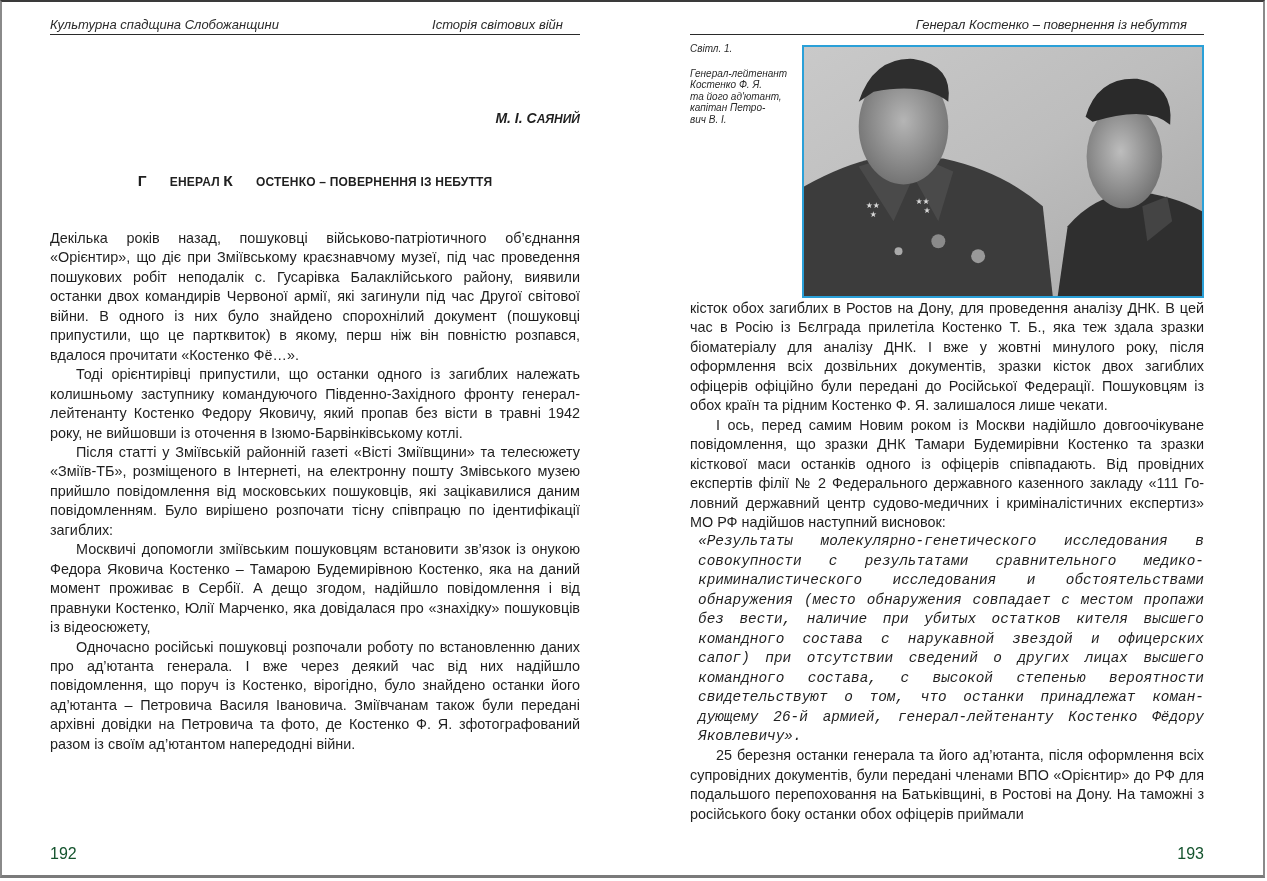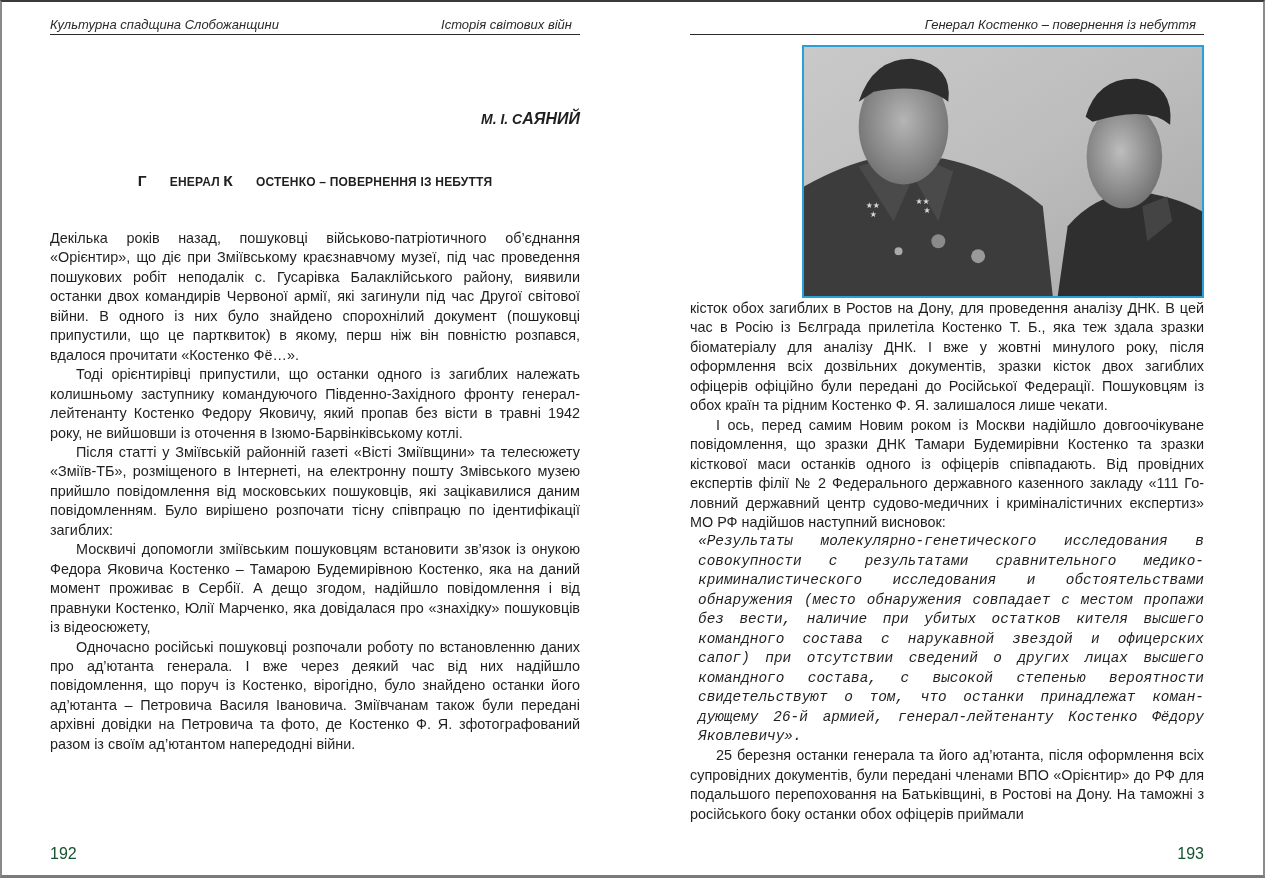--- a/index.html
+++ b/index.html
@@ -27,28 +27,28 @@
     .page-right { left: 690px; width: 514px; }
 
     .running-head {
       position: absolute; top: 14px; left: 0; right: 0;
       height: 20px;
       border-bottom: 1.2px solid #2a2a2a;
       font-style: italic; font-size: 13px;
       color: #2a2a2a;
     }
     .running-head .rh-left { position: absolute; left: 0; top: 3px; }
-    .running-head .rh-right { position: absolute; right: 8px; top: 3px; }
+    .running-head .rh-right { position: absolute; right: 17px; top: 3px; }
 
     .author {
       position: absolute; top: 110px; right: 0;
       font-weight: bold; font-style: italic;
       font-size: 14px;
     }
-    .author .sc { font-size: 16px; margin-top: 28px; }
+    .author .sc { font-size: 12px; margin-top: 28px; }
     .title {
       position: absolute; top: 172px; left: 0; right: 0;
       text-align: center;
       font-weight: bold; font-size: 15.5px;
       letter-spacing: 0.2px;
     }
     .title .sc { font-size: 12px; margin-left: 23px; }
 
     .body-text {
       position: absolute; left: 0; right: 0;
@@ -114,20 +114,28 @@
   </div>
 
   <div class="folio">192</div>
 </div>
 
 <div class="page page-right">
   <div class="running-head">
     <span class="rh-right">Генерал Костенко – повернення із небуття</span>
   </div>
 
+  <div class="caption">
+    <div class="cap-label">Світл. 1.</div>
+    <div>Генерал-лейтенант</div>
+    <div>Костенко Ф. Я.</div>
+    <div>та його ад'ютант,</div>
+    <div>капітан Петро-</div>
+    <div>вич В. І.</div>
+  </div>
 
   <div class="photo">
     <svg viewBox="0 0 400 250" preserveAspectRatio="none">
       <defs>
         <linearGradient id="bg" x1="0" y1="0" x2="1" y2="1">
           <stop offset="0" stop-color="#c9c9c9"></stop>
           <stop offset="0.5" stop-color="#bdbdbd"></stop>
           <stop offset="1" stop-color="#a9a9a9"></stop>
         </linearGradient>
         <radialGradient id="face1" cx="0.5" cy="0.45" r="0.6">

